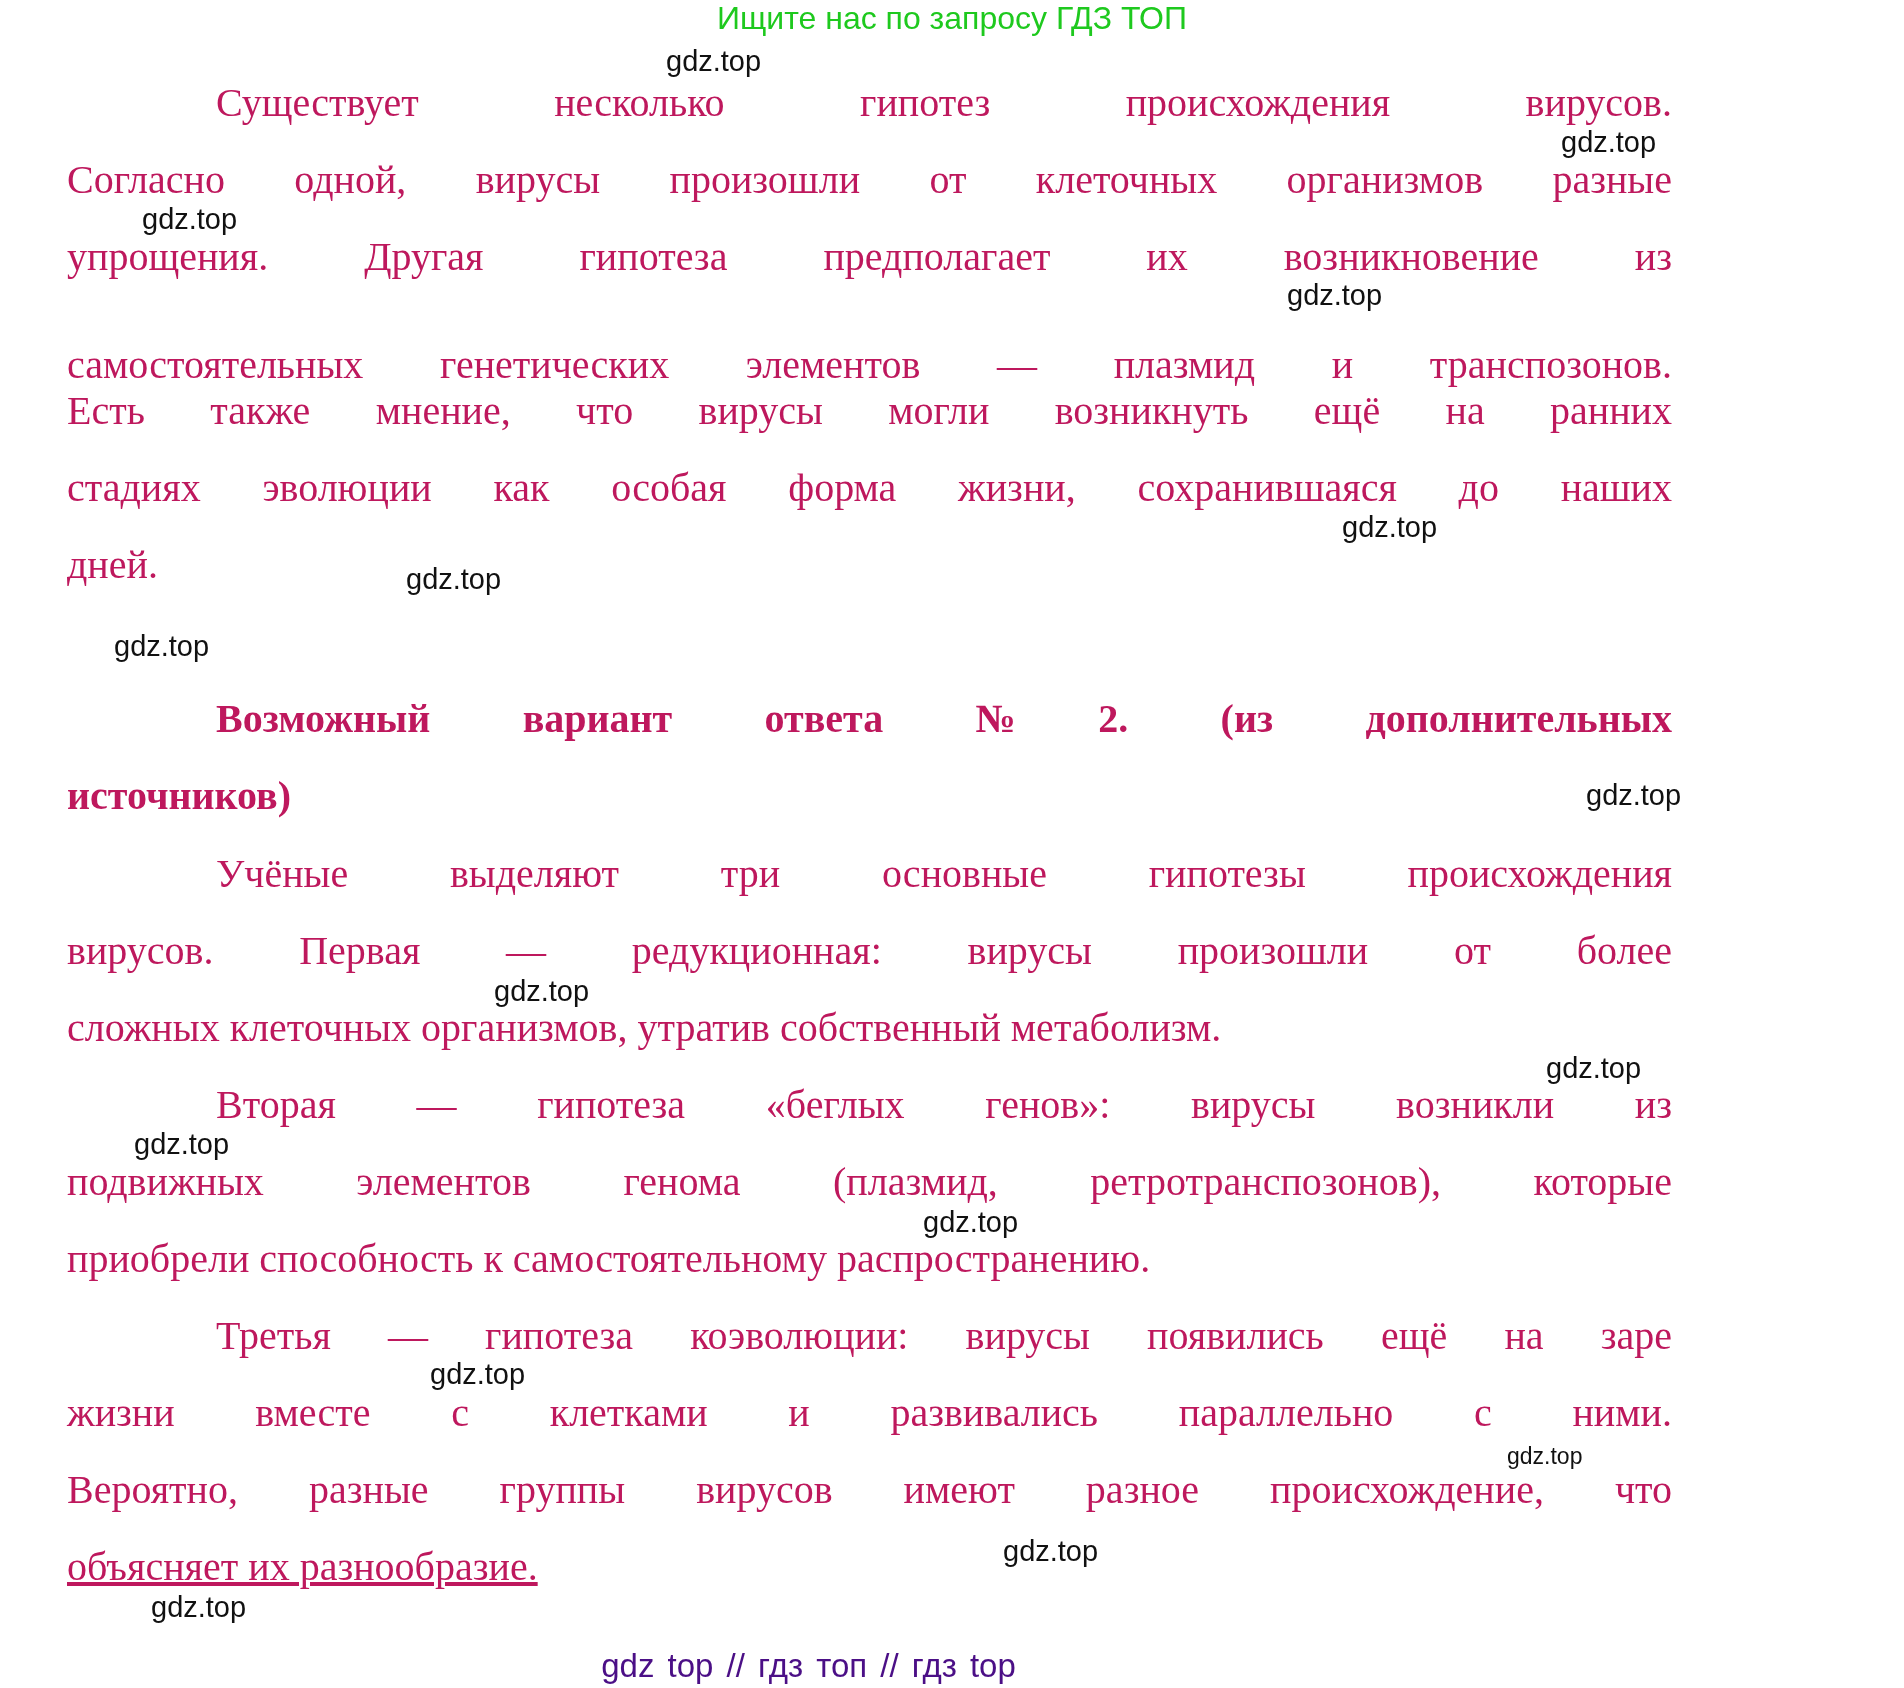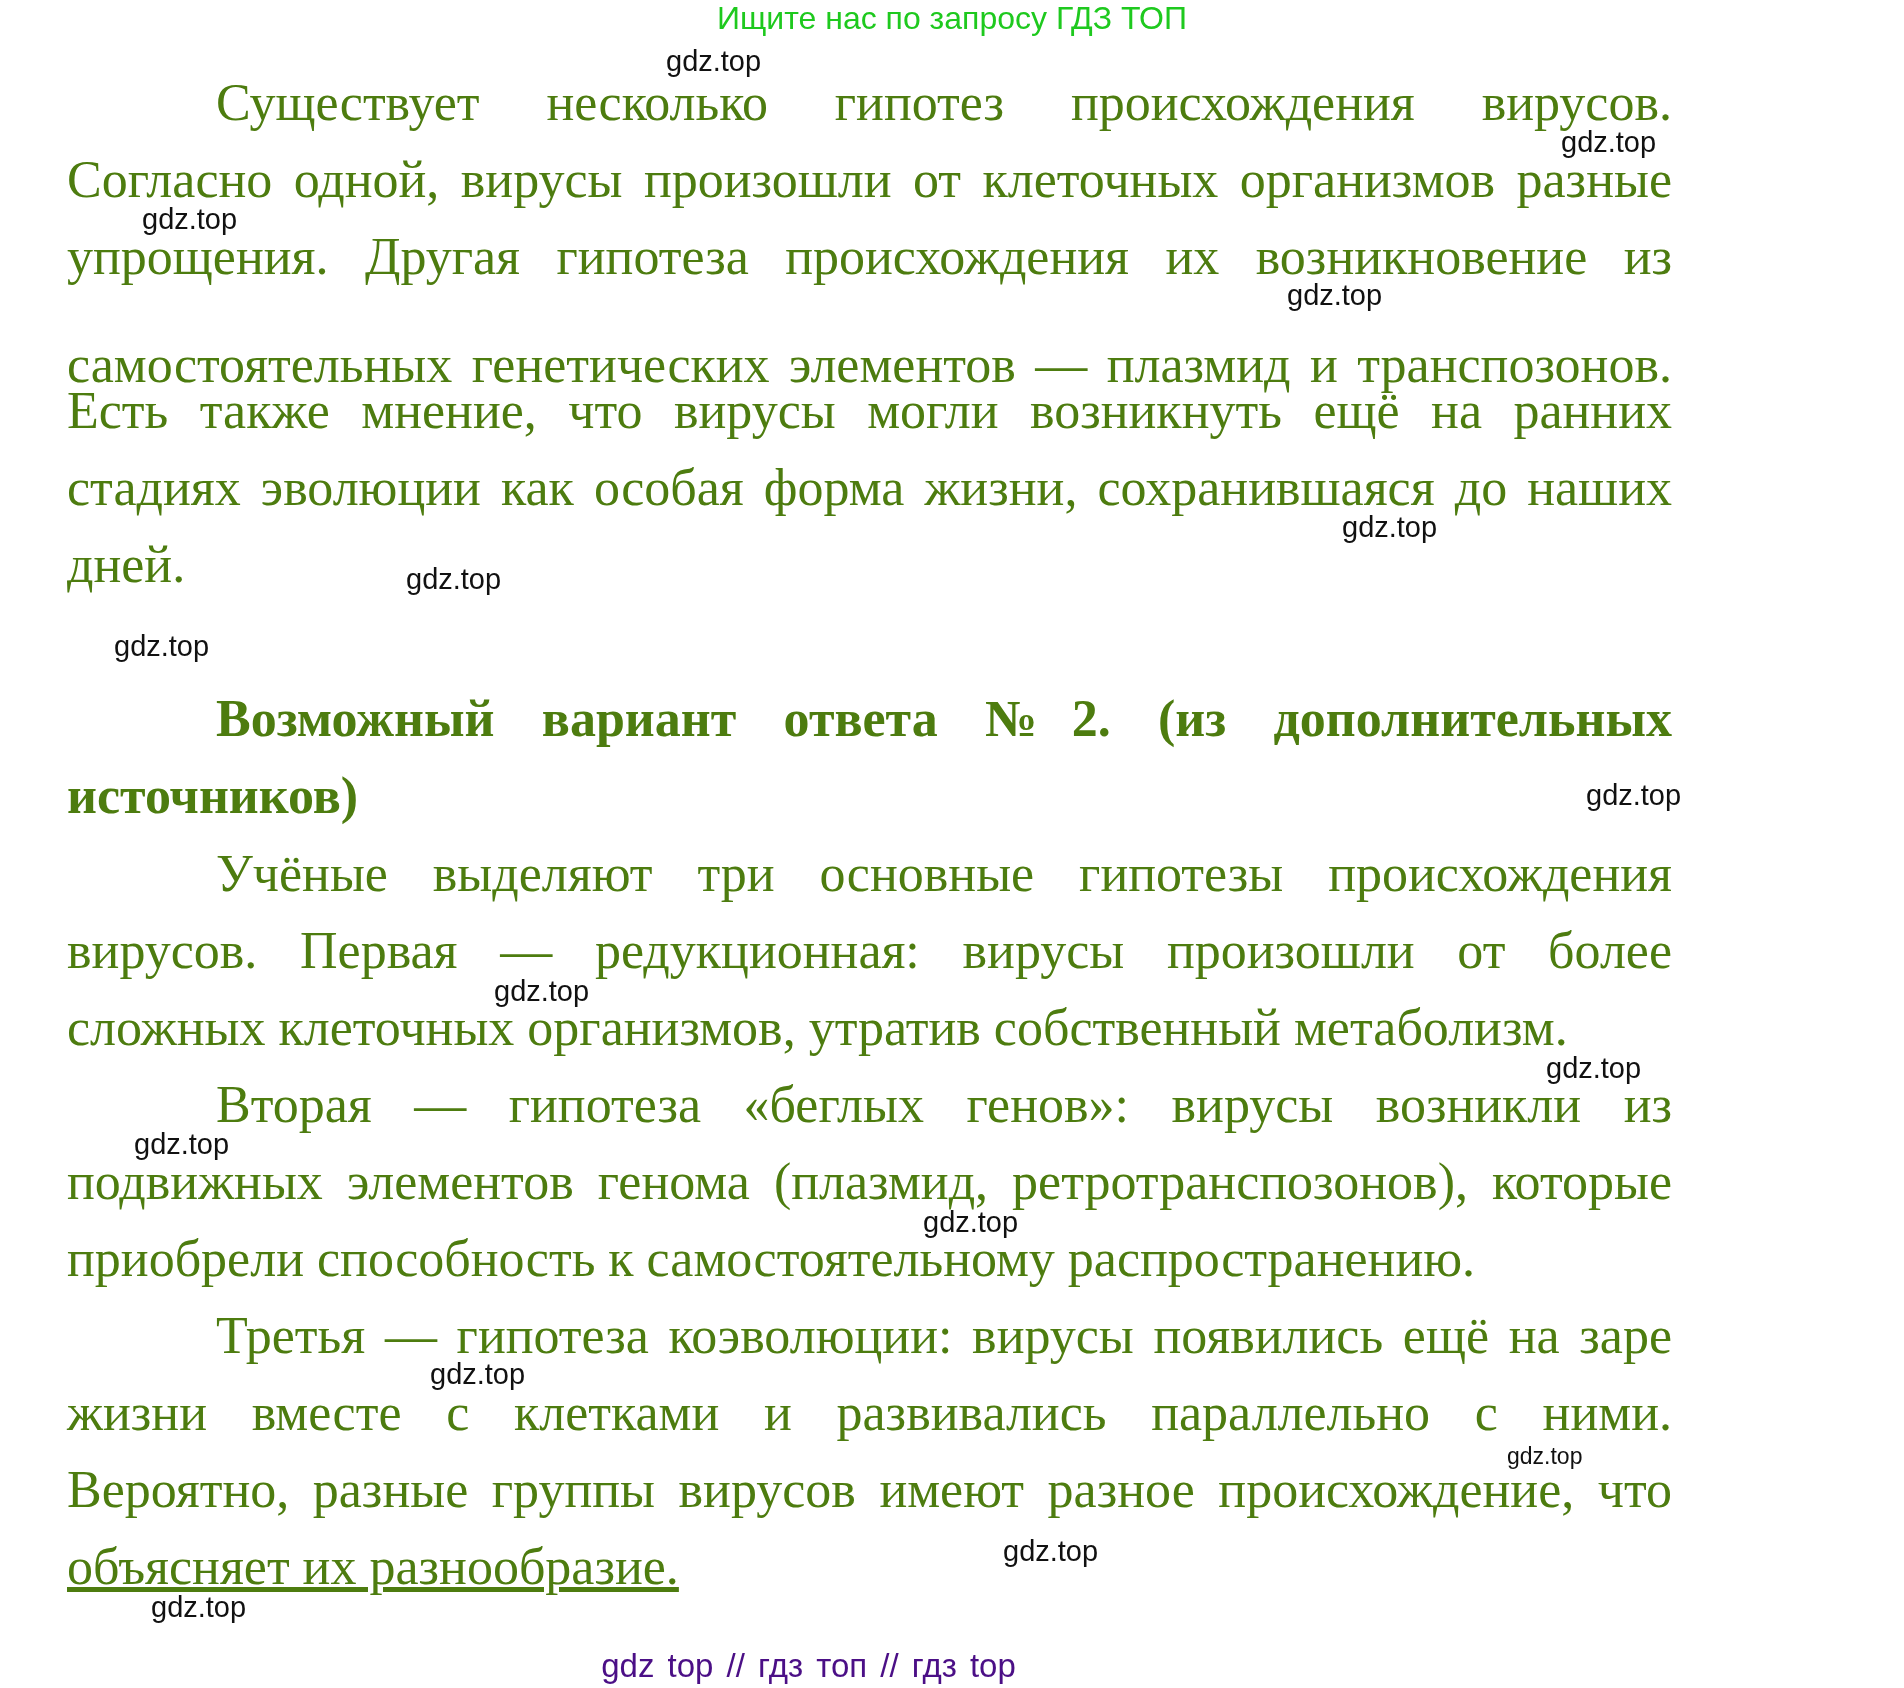--- a/index.html
+++ b/index.html
@@ -4,22 +4,22 @@
 <style>
   html, body { margin: 0; padding: 0; background: #ffffff; }
   body { width: 1904px; height: 1688px; position: relative; overflow: hidden; }
   .header {
     position: absolute; left: 0; top: 0; width: 1904px; height: 36px;
     text-align: center; font-family: "Liberation Sans", sans-serif;
     font-size: 32px; line-height: 36px; color: #1ec91e;
   }
   .line {
     position: absolute; left: 67px; width: 1605px;
-    font-family: "Liberation Serif", serif; font-size: 52px; line-height: 60px;
-    color: #4d7c0f; white-space: nowrap; height: 60px;
+    font-family: "Liberation Serif", serif; font-size: 40px; line-height: 60px;
+    color: #be185d; white-space: nowrap; height: 60px;
   }
   .justify { text-align: justify; text-align-last: justify; white-space: normal; }
   .indent { left: 216px; width: 1456px; }
   .bold { font-weight: bold; }
   .wm {
     position: absolute; font-family: "Liberation Sans", sans-serif;
     font-size: 29px; line-height: 32px; color: #111111; white-space: nowrap;
   }
   .wm.small { font-size: 23px; }
   .footer {
@@ -29,21 +29,21 @@
   }
 </style>
 </head>
 <body>
 
 <div class="header">Ищите нас по запросу ГДЗ ТОП</div>
 
 <div>
   <div class="line justify indent" style="top:73px;">Существует несколько гипотез происхождения вирусов.</div>
   <div class="line justify" style="top:150px;">Согласно одной, вирусы произошли от клеточных организмов разные</div>
-  <div class="line justify" style="top:227px;">упрощения. Другая гипотеза происхождения их возникновение из</div>
+  <div class="line justify" style="top:227px;">упрощения. Другая гипотеза предполагает их возникновение из</div>
   <div class="line justify" style="top:287px;margin-top:48px;">самостоятельных генетических элементов — плазмид и транспозонов.</div>
   <div class="line justify" style="top:381px;">Есть также мнение, что вирусы могли возникнуть ещё на ранних</div>
   <div class="line justify" style="top:458px;">стадиях эволюции как особая форма жизни, сохранившаяся до наших</div>
   <div class="line" style="top:535px;">дней.</div>
 </div>
 
 <div>
   <div class="line justify indent bold" style="top:689px;">Возможный вариант ответа №2. (из дополнительных</div>
   <div class="line bold" style="top:766px;">источников)</div>
 </div>

